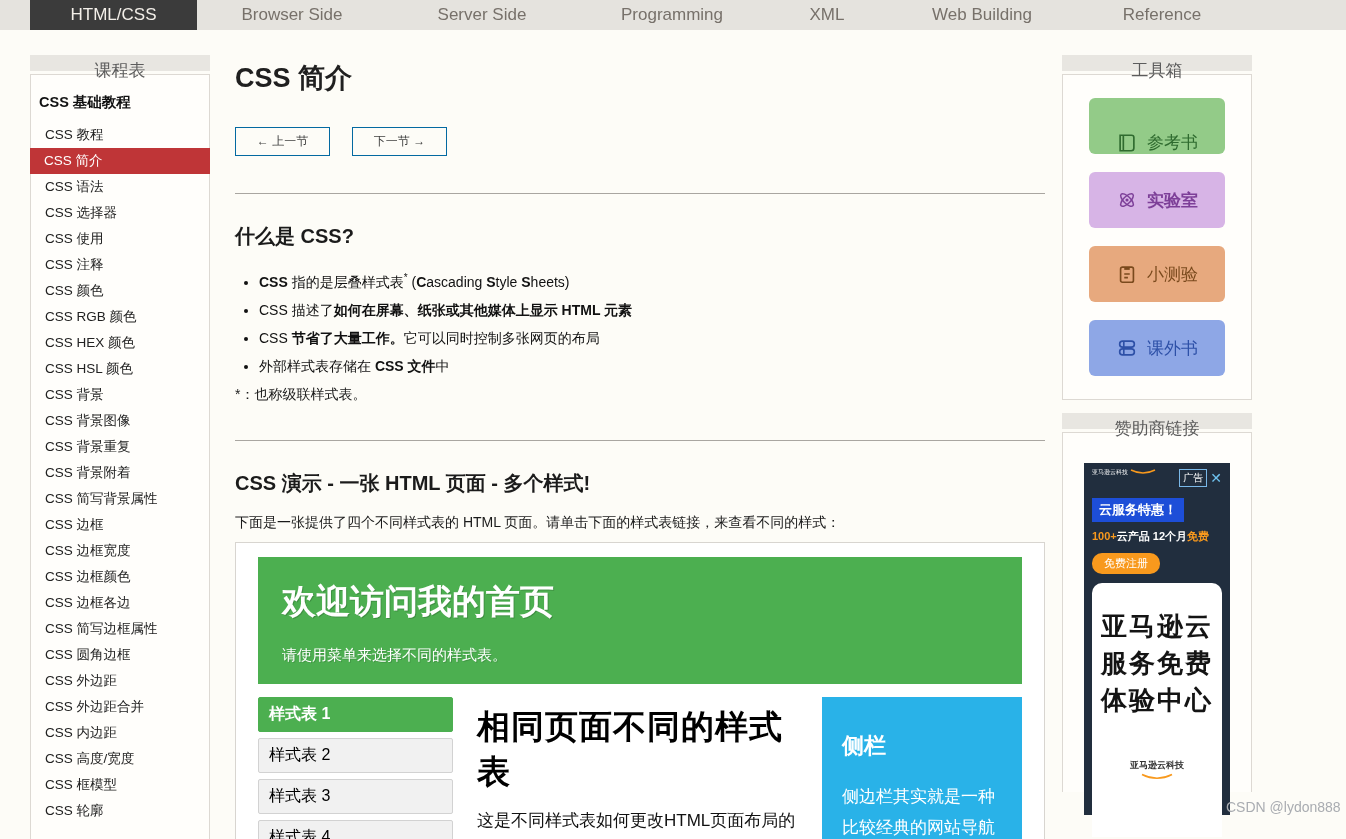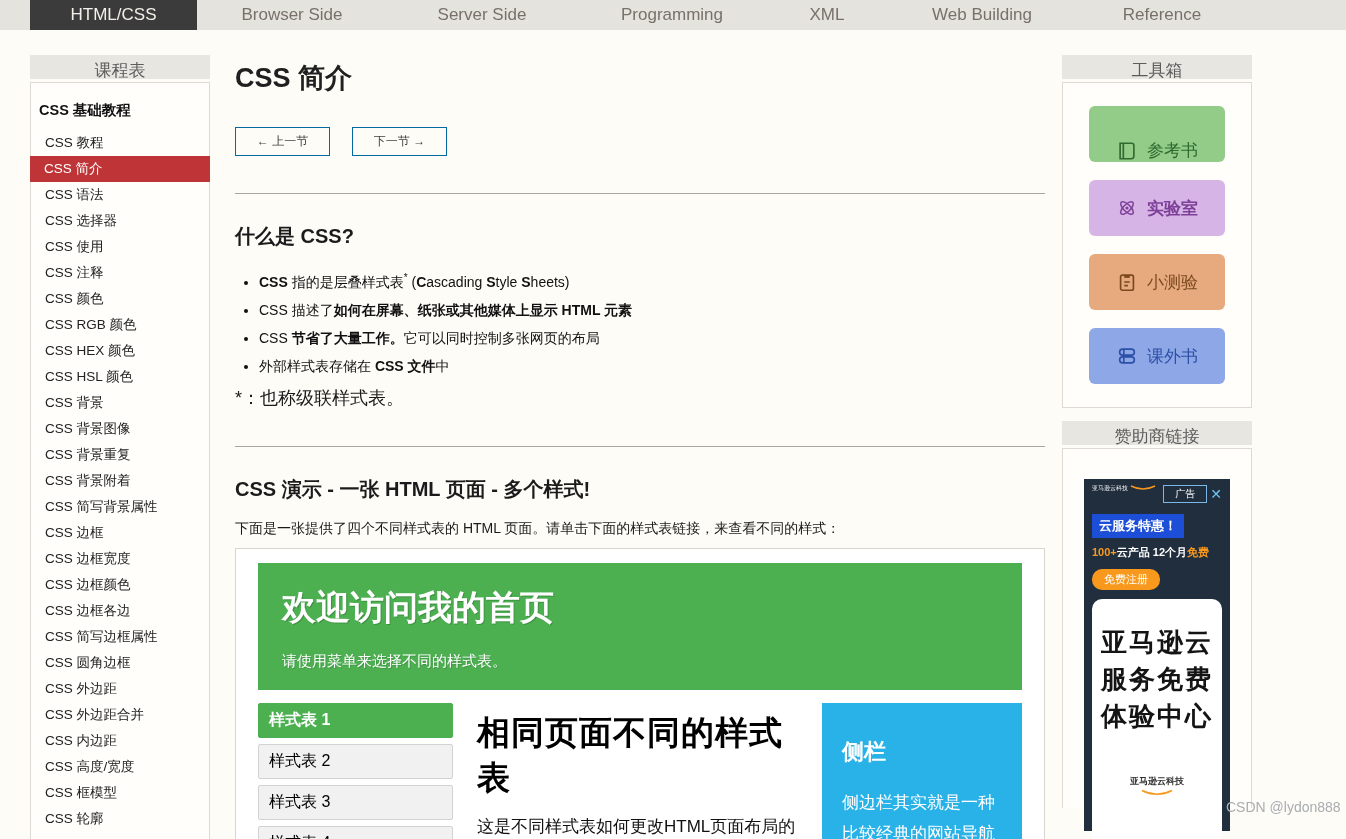--- a/index.html
+++ b/index.html
@@ -17,21 +17,21 @@
          font-size: 17px; color: #77716a; cursor: pointer; }
   .tab-active { width: 167px; background: #3b3b3b; color: #f3efe9; }
   .t1 { width: 190px; } .t2 { width: 190px; } .t3 { width: 190px; }
   .t4 { width: 120px; } .t5 { width: 190px; } .t6 { width: 170px; }
 
   
   .left-col  { position: absolute; left: 30px;  top: 55px; width: 180px; }
   .main-col  { position: absolute; left: 235px; top: 50px; width: 810px; }
   .right-col { position: absolute; left: 1062px; top: 55px; width: 190px; }
 
-  .panel-header { background: #e8e6e1; height: 24px; line-height: 32px;
+  .panel-header { background: #e8e6e1; height: 16px; line-height: 32px;
                   text-align: center; font-size: 17px; color: #5c5c5c; }
 
   
   .course-panel { margin-top: 3px; background: #fffefb;
                   border: 1px solid #ddd9d3; border-bottom: none;
                   padding: 6px 0 20px; height: 800px; }
   .group-title { font-weight: bold; font-size: 14.5px; color: #111;
                  padding: 12px 8px 10px; }
   .course-item { display: block; height: 26px; line-height: 26px;
                  padding-left: 14px; font-size: 13.5px; color: #222;
@@ -44,21 +44,21 @@
   .pager button { border: 1px solid #0369a1; background: transparent; cursor: pointer;
                   font-size: 12px; color: #3f3f3f; padding: 5px 0; width: 95px;
                   font-family: Liberation Sans, sans-serif; }
   .rule { border: none; border-top: 1px solid #a9a6a1; }
   .rule1 { margin-top: 37px; }
   .rule2 { margin-top: 36px; }
   .section-h { font-size: 20px; font-weight: bold; margin-top: 29px; color: #1b1b1b; }
   .what-list { margin: 22px 0 0 24px; }
   .what-list li { font-size: 14px; margin-bottom: 10px; color: #111; }
   .what-list sup { font-size: 10px; }
-  .footnote { font-size: 18px; }
+  .footnote { font-size: 14px; }
   .intro-text { font-size: 14px; margin-top: 17px; }
 
   
   .demo-frame { margin-top: 10px; border: 1px solid #d8d5d0; background: #fff;
                 padding: 14px 22px 22px; height: 330px; }
   .demo-banner { background: #4CAF50; color: #fff; padding: 15px 24px 19px; }
   .demo-banner h3 { font-size: 34px; font-weight: bold; margin: 7px 0 0;
                     text-shadow: 1px 1px 0 rgba(0,0,0,0.18); }
   .demo-banner p { font-size: 15px; margin-top: 21px;
                    text-shadow: 1px 1px 0 rgba(0,0,0,0.15); }
@@ -93,21 +93,21 @@
   .panel-header2 { margin-top: 13px; }
   .ad-panel { margin-top: 3px; background: #fffefb; border: 1px solid #ddd9d3;
               border-bottom: none; padding: 30px 0 0; height: 360px; }
 
   
   .ad { width: 146px; margin: 0 auto; background: #212e3e; padding: 6px 8px 0;
         cursor: pointer; height: 352px; }
   .ad-top { display: flex; justify-content: space-between; align-items: flex-start; }
   .ad-logo-mini { color: #fff; font-size: 6px; line-height: 1; }
   .ad-top-right { display: flex; align-items: center; gap: 3px; }
-  .ad-tag { border: 1px solid #7ab8e8; color: #fff; font-size: 10px; padding: 1px 11px; }
+  .ad-tag { border: 1px solid #7ab8e8; color: #fff; font-size: 10px; padding: 1px 3px; }
   .ad-close { color: #6fc3f0; font-size: 14px; font-weight: bold; line-height: 1; cursor: pointer; }
   .ad-badge { display: inline-block; background: #1d4ed8; color: #fff; font-weight: bold;
               font-size: 13px; padding: 3px 7px; margin-top: 11px; }
   .ad-line { font-size: 11px; font-weight: bold; color: #fff; margin-top: 7px;
              white-space: nowrap; }
   .ad-line .orange { color: #f8991d; }
   .ad-pill { display: inline-block; background: #f8991d; color: #fff; font-size: 11px;
              border-radius: 10px; padding: 3px 12px; margin-top: 9px; cursor: pointer; }
   .ad-card { background: #fff; border-radius: 10px 10px 0 0; margin-top: 9px;
              padding: 25px 4px 0; text-align: center; height: 254px; }

